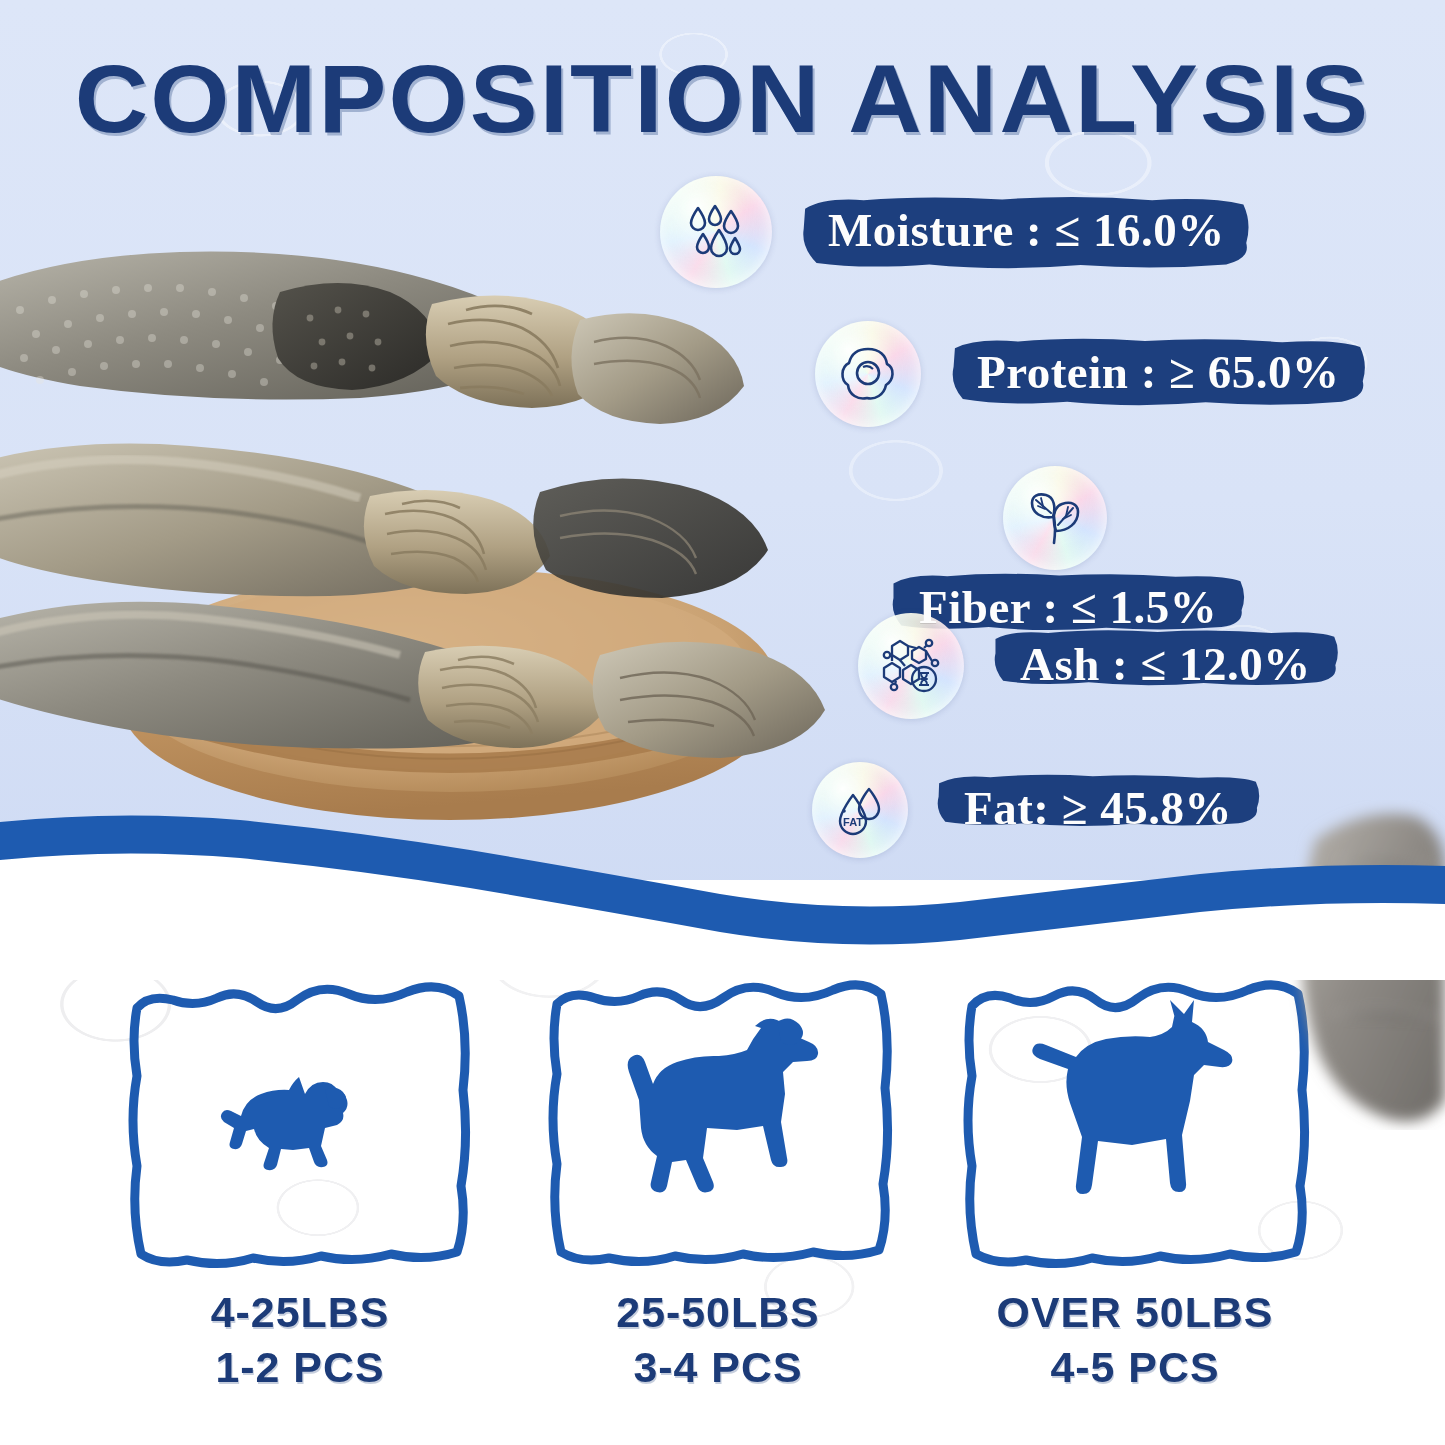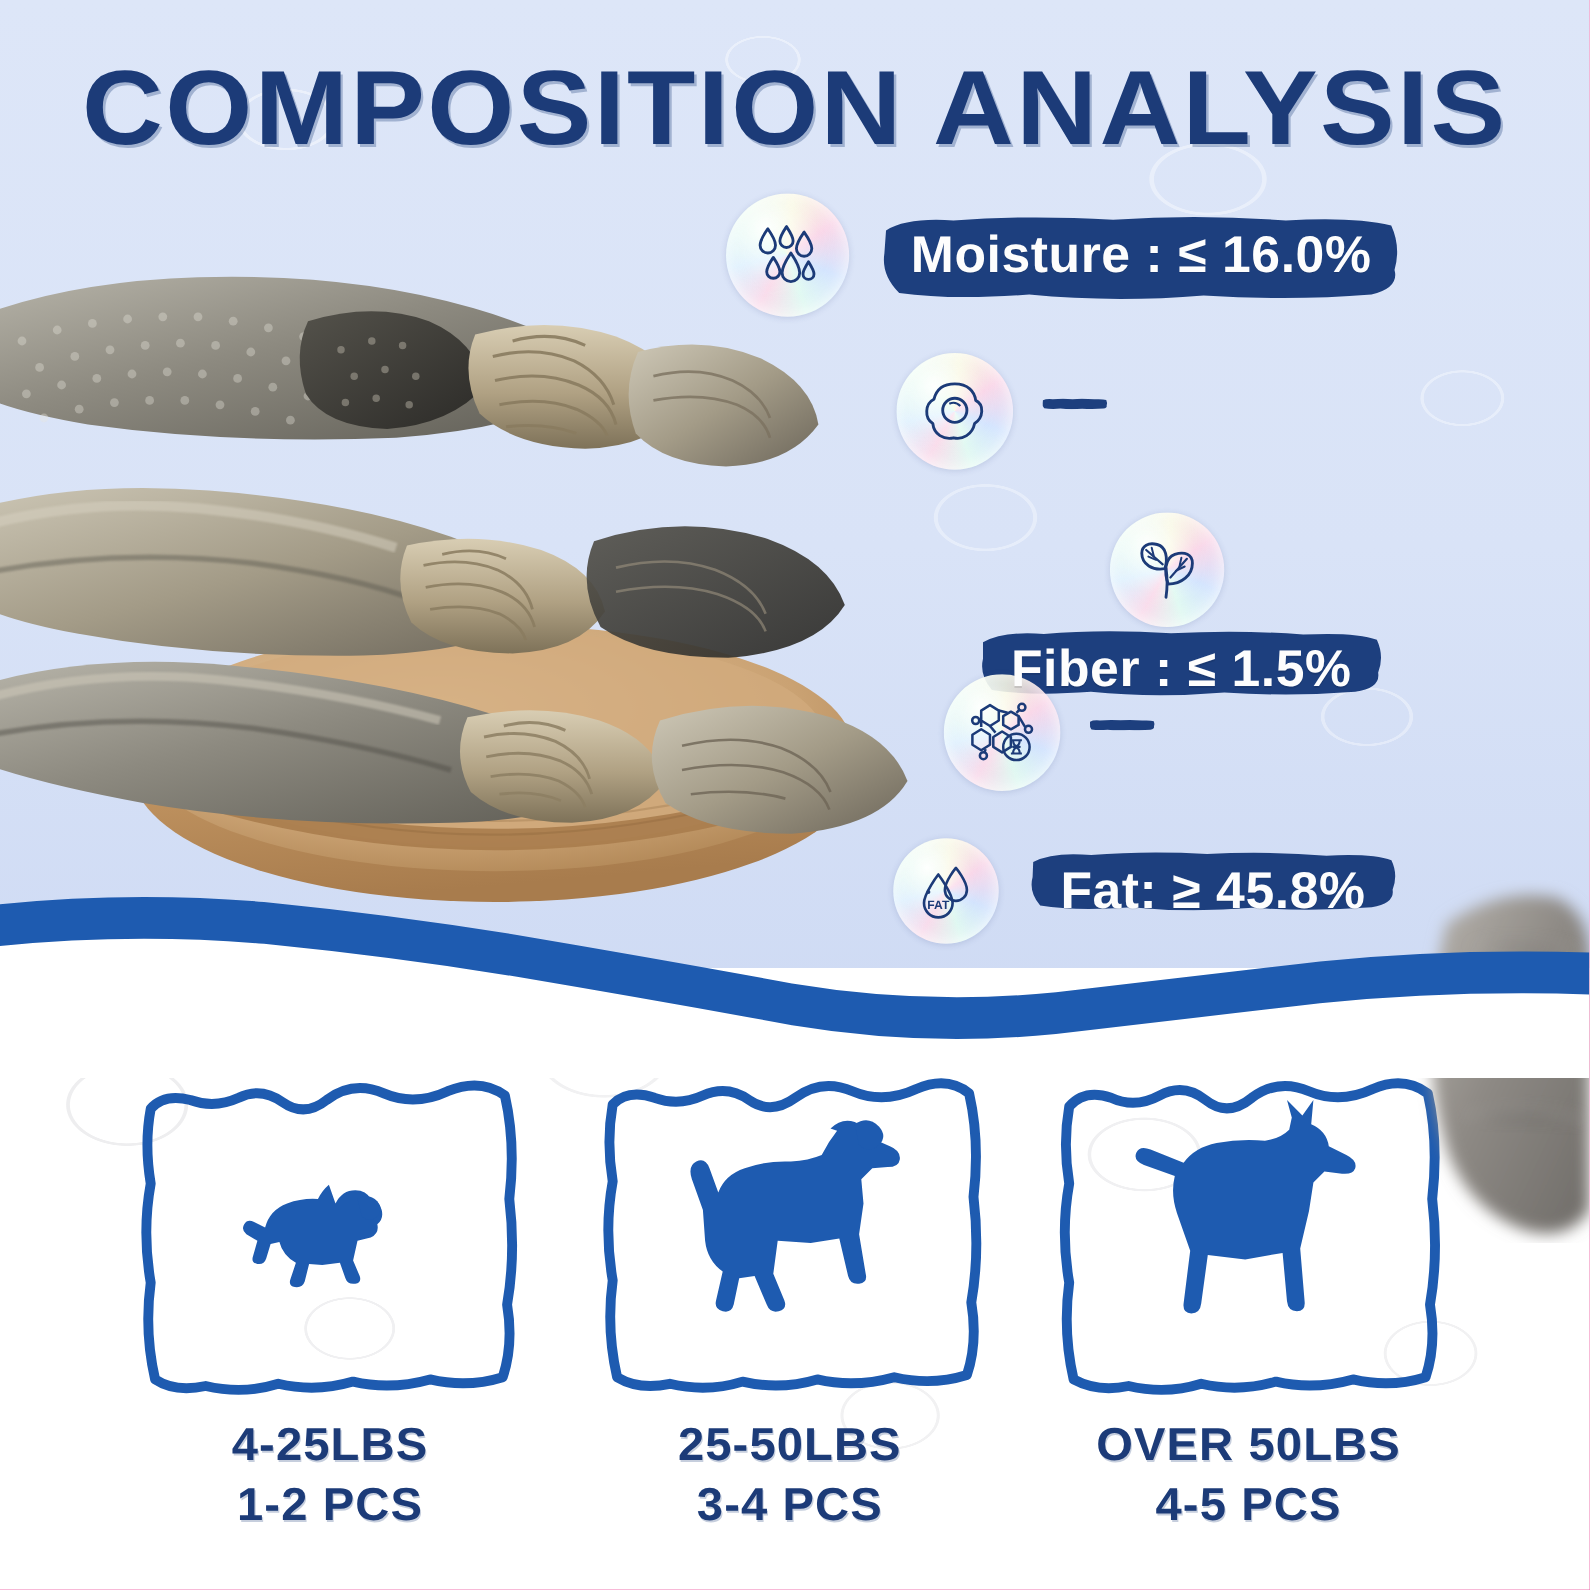--- a/index.html
+++ b/index.html
@@ -56,21 +56,21 @@
         rgba(224,255,238,.70) 312deg, rgba(255,214,230,.78) 360deg),
       radial-gradient(circle at 50% 50%, rgba(255,255,255,.55) 0%, rgba(255,255,255,.18) 60%, rgba(255,255,255,.46) 86%, rgba(255,255,255,.72) 100%);
     box-shadow:inset 0 0 18px rgba(255,255,255,.85), 0 1px 6px rgba(60,80,140,.18);
     display:flex;align-items:center;justify-content:center;
   }
   .bubble svg{display:block;}
   .badge{
     position:relative;margin-left:18px;display:inline-flex;align-items:center;
     padding:10px 30px 14px 30px;
     color:#fdfdfd;
-    font-family:Liberation Sans, sans-serif;
+    font-family:Liberation Serif, serif;
     font-weight:bold;font-size:47px;letter-spacing:.5px;white-space:nowrap;justify-content:center;
   }
   .badge-bg{position:absolute;inset:0;z-index:0;}
   .badge-txt{position:relative;z-index:1;text-shadow:0 1px 0 rgba(0,0,0,.10);}
   
   #bottom-section{
     position:absolute;left:0;top:880px;width:1445px;height:565px;background:#ffffff;z-index:4;
   }
   .doodle-bottom{
     position:absolute;inset:0;opacity:.55;pointer-events:none;
@@ -319,20 +319,21 @@
         <svg width="64" height="64" viewBox="0 0 64 64" fill="none" stroke="#1c3b78" stroke-width="2.6" stroke-linejoin="round">
           <path d="M32 7 C44 7 50 14 51 22 C59 26 58 38 50 43 C48 53 39 58 31 56 C22 58 13 53 12 43 C4 38 5 25 13 21 C15 13 21 7 32 7 Z"></path>
           <circle cx="32" cy="31" r="11"></circle>
           <path d="M27 25 a9 9 0 0 1 10 2" stroke-width="2"></path>
         </svg>
       </div>
       <div class="badge" style="margin-left:26px;">
         <svg class="badge-bg" viewBox="0 0 640 110" preserveAspectRatio="none">
           <path d="M12 20 Q44 4 108 10 Q196 2 300 9 Q406 3 508 11 Q588 6 626 18 Q638 44 630 70 Q636 94 598 101 Q496 110 392 102 Q284 111 182 101 Q86 108 24 97 Q4 74 10 48 Z" fill="#1d3f7e"></path>
         </svg>
+        <span class="badge-txt">Protein : ≥ 65.0%</span>
       </div>
     </div>
 
     <div class="nutri-row" style="left:203px;top:290px;flex-direction:column;">
       <div class="bubble" style="width:104px;height:104px;">
         <svg width="62" height="62" viewBox="0 0 62 62" fill="none" stroke="#1c3b78" stroke-width="2.6" stroke-linecap="round" stroke-linejoin="round">
           <path d="M29 30 C18 32 8 26 8 16 C8 9 14 6 22 8 C30 10 32 20 29 30 Z"></path>
           <path d="M12 13 L27 26" stroke-width="2"></path>
             <path d="M17 11 L19 19" stroke-width="1.8"></path>
             <path d="M14 19 L21 22" stroke-width="1.8"></path>
@@ -369,20 +370,21 @@
             <path d="M22 27 L27 33"></path>
             <path d="M18 48 L17 51"></path>
           <circle cx="46" cy="46" r="12"></circle>
           <path d="M41 40 h10 M41 52 h10 M43 40 q0 6 6 6 q-6 0 -6 6 M49 40 q0 6 -6 6 q6 0 6 6" stroke-width="1.9"></path>
         </svg>
       </div>
       <div class="badge" style="margin-left:26px;">
         <svg class="badge-bg" viewBox="0 0 640 110" preserveAspectRatio="none">
           <path d="M10 22 Q42 5 106 11 Q200 2 306 9 Q412 3 514 11 Q596 6 628 18 Q640 44 630 70 Q636 94 596 101 Q494 110 390 102 Q282 111 180 101 Q86 108 24 98 Q4 74 10 48 Z" fill="#1d3f7e"></path>
         </svg>
+        <span class="badge-txt">Ash : ≤ 12.0%</span>
       </div>
     </div>
 
     <div class="nutri-row" style="left:152px;top:578px;">
       <div class="bubble" style="width:96px;height:96px;">
         <svg width="58" height="58" viewBox="0 0 58 58" fill="none" stroke="#1c3b78" stroke-width="2.4" stroke-linejoin="round">
           <path d="M38 8 C38 8 28 20 28 28 a10 10 0 0 0 20 0 C48 20 38 8 38 8 Z"></path>
           <path d="M22 14 C22 14 9 31 9 40 a13 13 0 0 0 26 0 C35 31 22 14 22 14 Z"></path>
           <circle cx="13" cy="30" r="1.8" fill="#1c3b78" stroke="none"></circle>
           <text x="22" y="45" font-family="Liberation Sans, sans-serif" font-size="11" font-weight="bold" fill="#1c3b78" stroke="none" text-anchor="middle">FAT</text>

